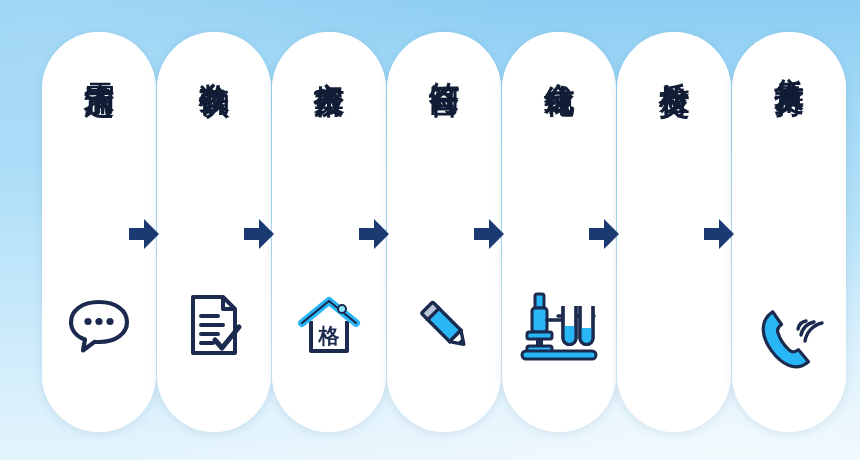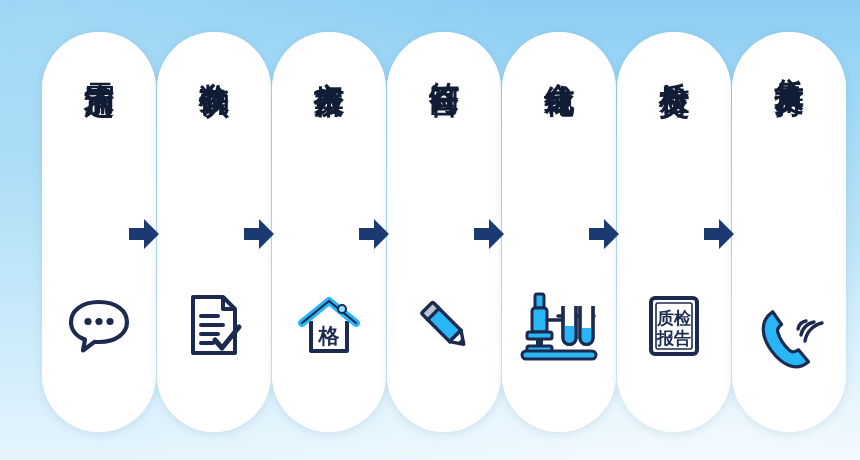--- a/index.html
+++ b/index.html
@@ -209,28 +209,20 @@
     </div>
 
     <div class="flow-arrow" style="left:587px;">
       <svg width="34" height="36" viewBox="0 0 34 36">
         <path d="M2 12 H17 V3 L32 18 L17 33 V24 H2 Z" fill="#1c3a72"></path>
       </svg>
     </div>
 
     <div class="step-card" style="left:617px; width:114px;">
       <div class="step-label">质检交付</div>
-      <div class="step-icon">
-        <svg width="56" height="66" viewBox="0 0 56 66">
-          <rect x="5" y="5" width="46" height="56" rx="4" fill="#ffffff" stroke="#1b2a4e" stroke-width="4"></rect>
-          <rect x="10" y="10" width="36" height="46" rx="2" fill="none" stroke="#1b2a4e" stroke-width="1.6"></rect>
-          <text x="28" y="31" text-anchor="middle" font-family="DejaVu Sans, Liberation Sans, sans-serif" font-size="17" font-weight="bold" fill="#1b2a4e">质检</text>
-          <text x="28" y="51" text-anchor="middle" font-family="DejaVu Sans, Liberation Sans, sans-serif" font-size="17" font-weight="bold" fill="#1b2a4e">报告</text>
-        </svg>
-      </div>
     </div>
 
     <div class="flow-arrow" style="left:702px;">
       <svg width="34" height="36" viewBox="0 0 34 36">
         <path d="M2 12 H17 V3 L32 18 L17 33 V24 H2 Z" fill="#1c3a72"></path>
       </svg>
     </div>
 
     <div class="step-card" style="left:732px; width:114px;">
       <div class="step-label" style="margin-top:22px; font-size:29px;">售后技术支持</div>

